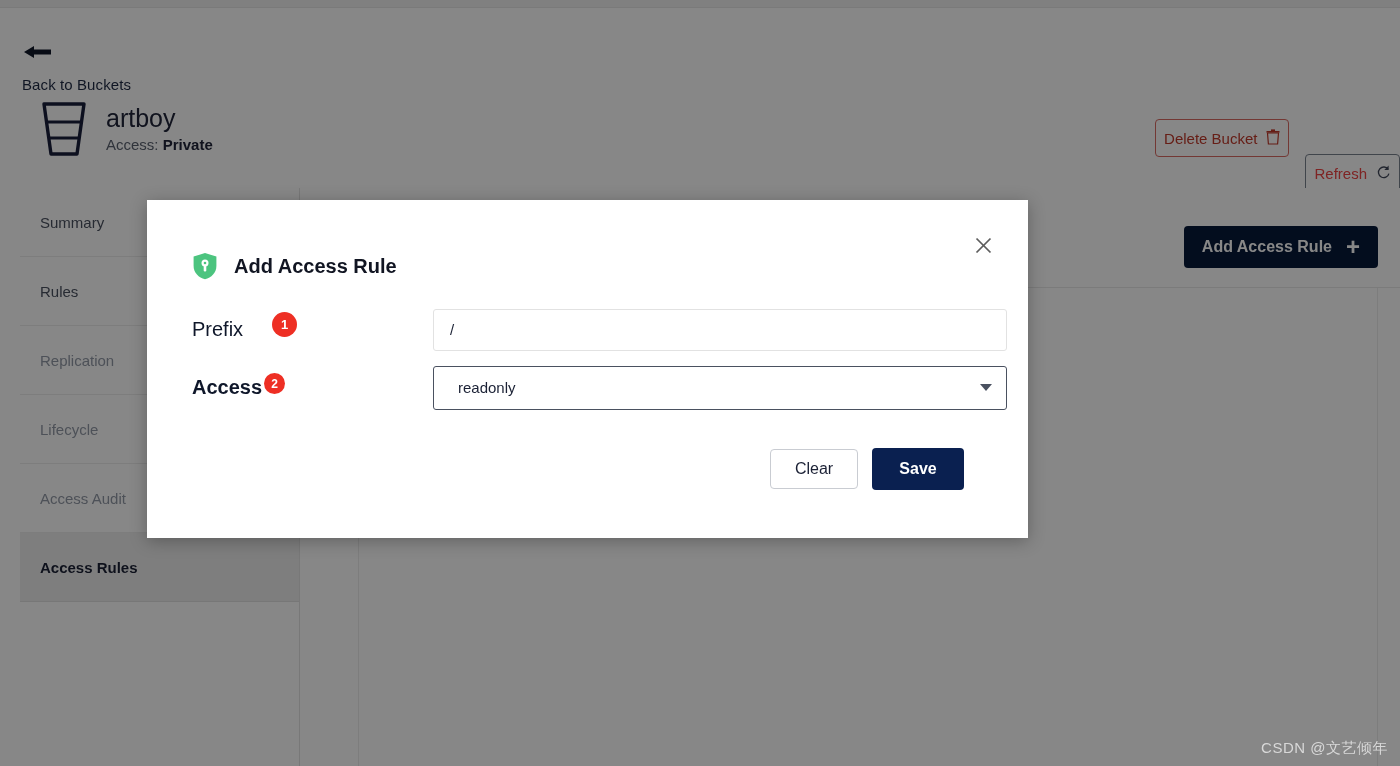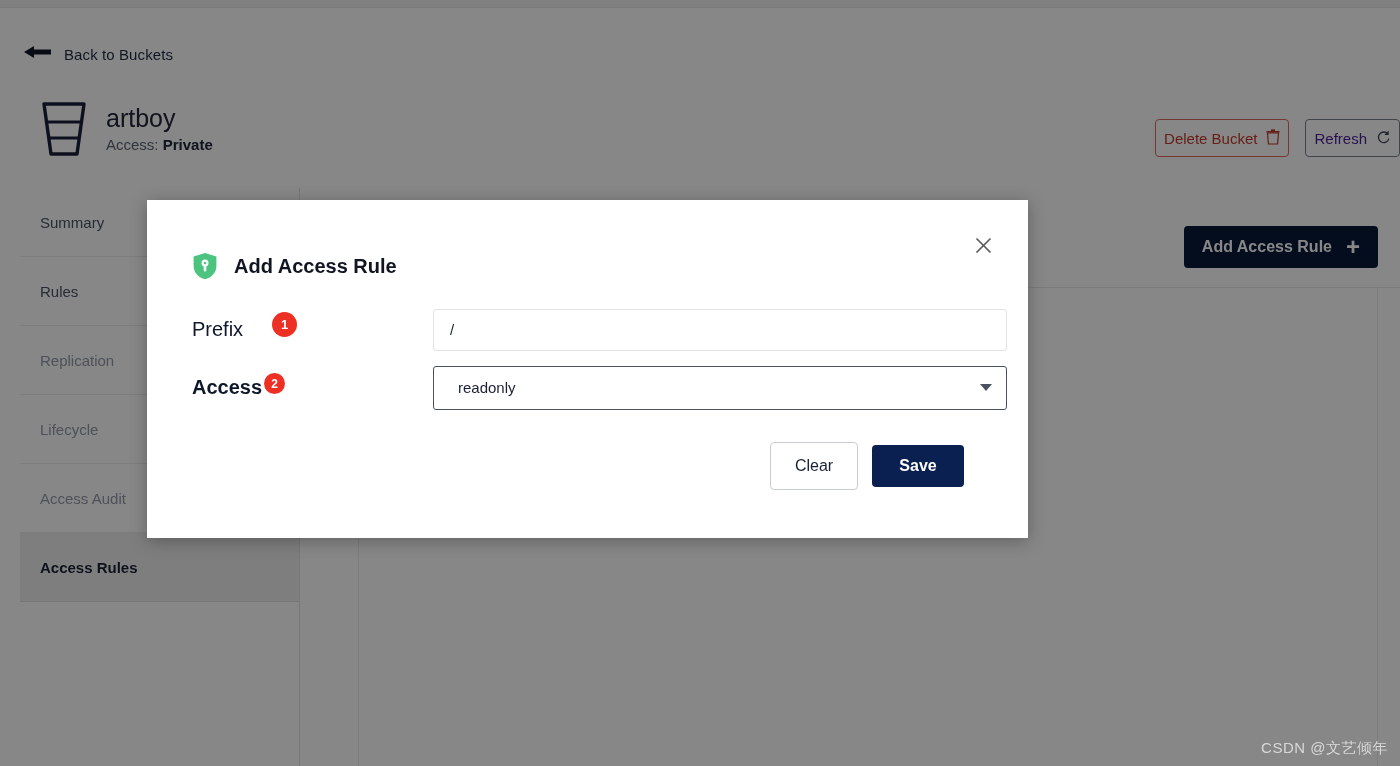--- a/index.html
+++ b/index.html
@@ -31,23 +31,24 @@
     top: 0; left: 0;
     width: 1400px; height: 8px;
     background: #f2f2f2;
     border-bottom: 1px solid #e6e6e6;
   }
 
   .back-link {
     position: absolute;
     top: 44px; left: 22px;
     display: flex;
-    align-items: center;
+    align-items: flex-start;
     gap: 12px;
     cursor: pointer;
+    flex-direction: column;
   }
   .back-arrow { display: block; }
   .back-label {
     font-size: 15px;
     color: #1f2a44;
     letter-spacing: .1px;
   }
 
   
   .bucket-header {
@@ -88,22 +89,23 @@
     border-radius: 4px;
     font-size: 15px;
     color: #3b4css;
     cursor: pointer;
   }
   .btn-danger {
     border-color: #d96a63;
     color: #c0392b;
   }
   .btn-neutral {
-    color: #4c1d95;
+    color: #ef4444;
     border-color: #7a828f;
+    margin-top: 35px;
   }
 
   
   .sidebar {
     position: absolute;
     top: 188px; left: 20px;
     width: 280px;
     bottom: 0;
     background: #ffffff;
     border-right: 1px solid #e3e3e3;
@@ -273,21 +275,21 @@
   }
 
   .modal-actions {
     position: absolute;
     right: 64px; bottom: 48px;
     display: flex;
     gap: 14px;
     align-items: center;
   }
   .btn-clear {
-    width: 88px; height: 48px;
+    width: 88px; height: 40px;
     background: #ffffff;
     border: 1px solid #c9ccd2;
     border-radius: 4px;
     font-family: "Liberation Sans", sans-serif;
     font-size: 16px;
     color: #1b2135;
     cursor: pointer;
   }
   .btn-save {
     width: 92px; height: 42px;

